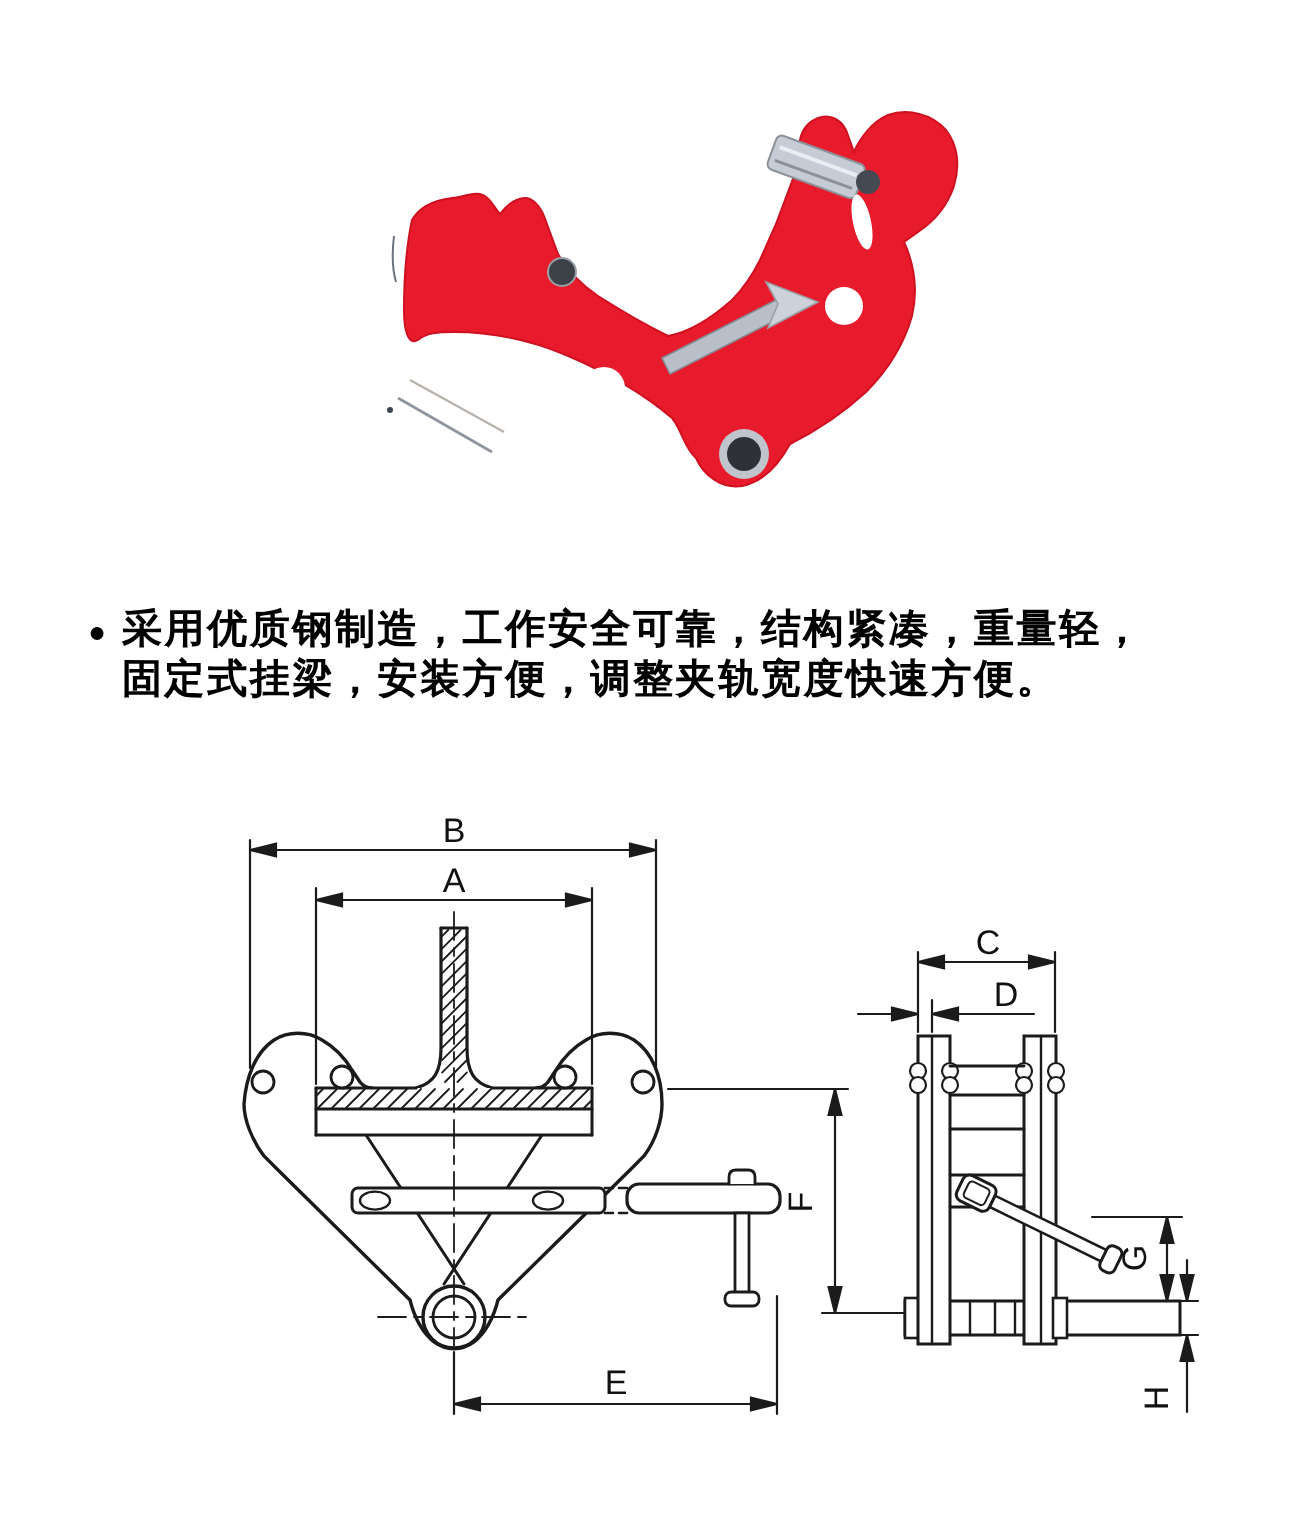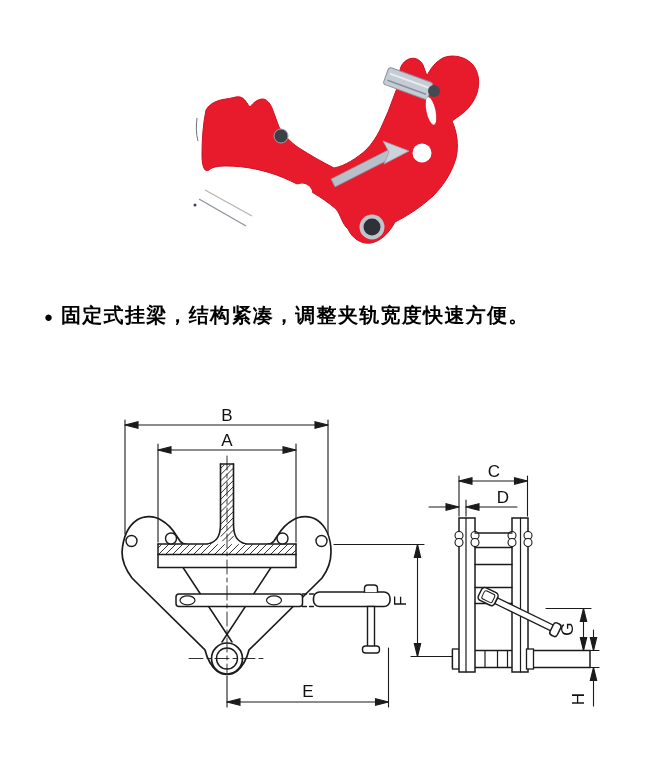--- a/index.html
+++ b/index.html
@@ -58,21 +58,22 @@
     <circle cx="281" cy="136" r="7" fill="#3c4148"></circle>
     <circle cx="281" cy="136" r="7" fill="none" stroke="#9aa0a8" stroke-width="1"></circle>
     <circle cx="372" cy="227" r="12.5" fill="#c0c5cd"></circle>
     <circle cx="372" cy="227" r="8.5" fill="#2e3238"></circle>
     <circle cx="434" cy="91" r="6" fill="#454a52"></circle>
   </g>
 </svg>
 
 <div class="desc">
   <span class="bullet">●</span>
-  <span class="dline">固定式挂梁，结构紧凑，调整夹轨宽度快速方便。</span>
+  <span class="dline">采用优质钢制造，工作安全可靠，结构紧凑，重量轻，</span>
+  <span class="dline">固定式挂梁，安装方便，调整夹轨宽度快速方便。</span>
 </div>
 
 <svg width="650" height="767" viewBox="0 0 650 767" stroke-linecap="round">
 
   <g fill="none" stroke="#1b1b1b">
 
     <path fill="#ffffff" stroke="none" d="M186,544 C184,544 182,543.5 180,541 L176,535 C173,530 168,524 161,520
          C154,515.5 144,515.5 137,520 C128,526 123,538 122,552 C122,560 126,570 132,578
          L138,584 L205,650 C207,658 211,666 217,671 C223,675.5 231,675.5 237,671
          C243,666 247,658 249,650 L316,584 L322,578 C328,570 331,560 331,552

